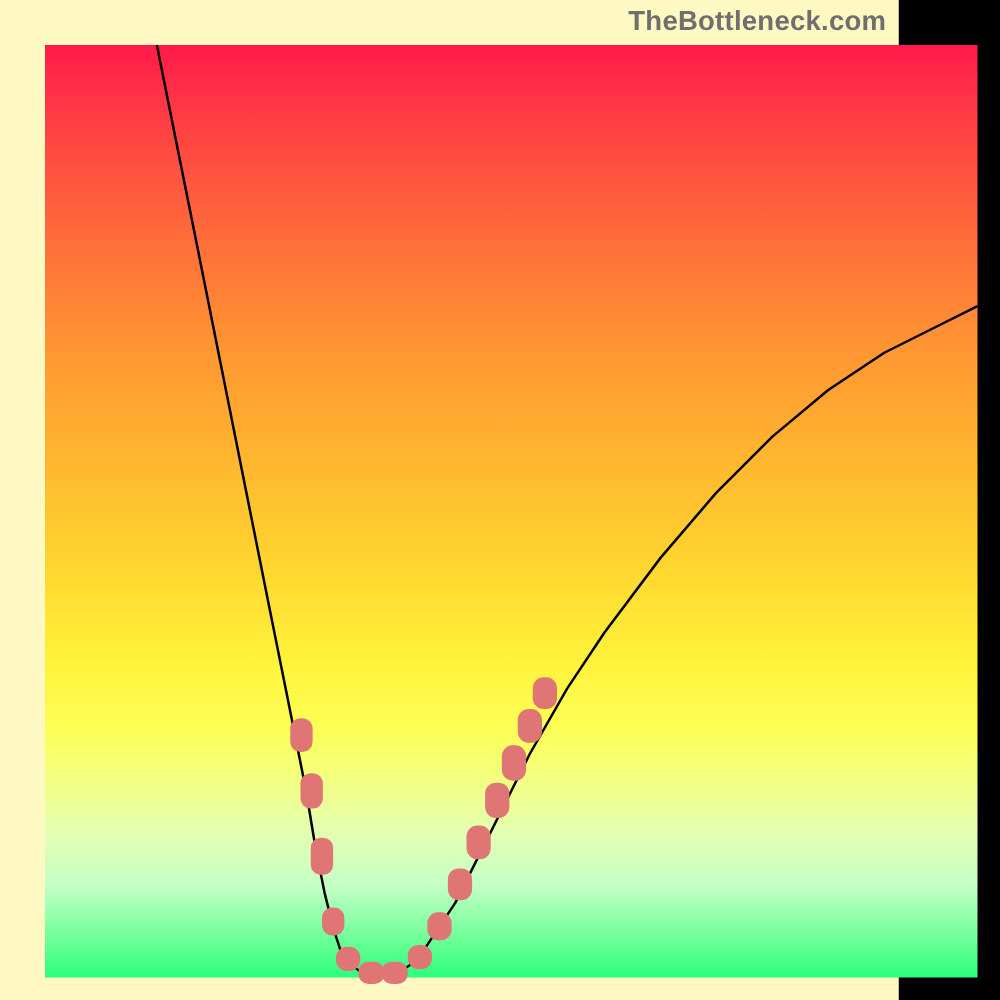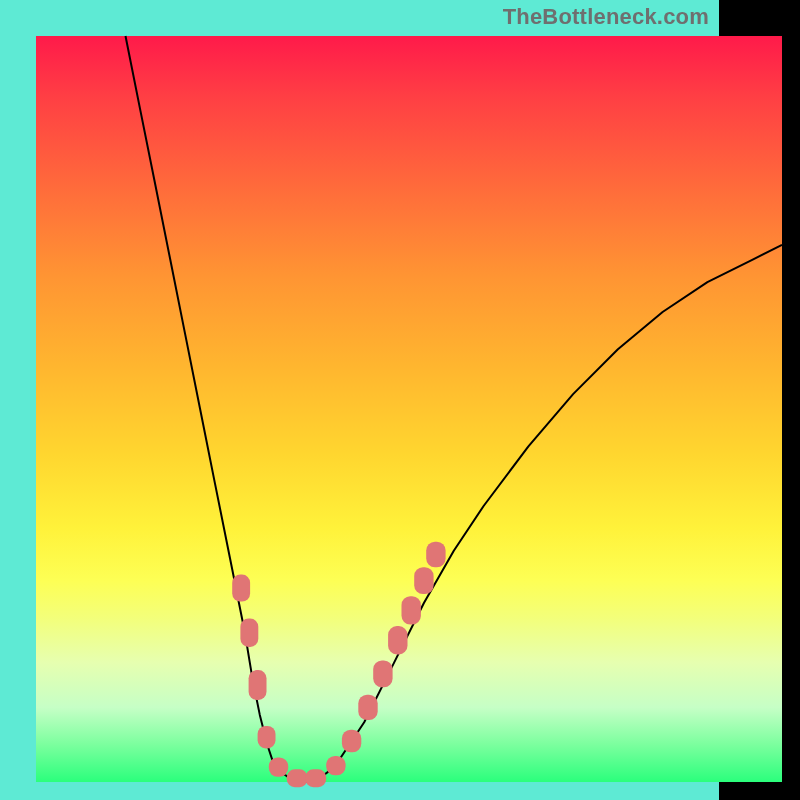--- a/index.html
+++ b/index.html
@@ -8,21 +8,21 @@
     width: 800px;
     height: 800px;
     overflow: hidden;
     background: #000;
     font-family: Arial, Helvetica, sans-serif;
   }
   .frame {
     position: relative;
     width: 719px;
     height: 800px;
-    background: #5eead4;
+    background: #fef9c3;
   }
   .watermark {
     position: absolute;
     top: 4px;
     right: 10px;
     color: #6f6f6f;
     font-size: 22px;
     font-weight: 600;
     letter-spacing: 0.2px;
     z-index: 5;

